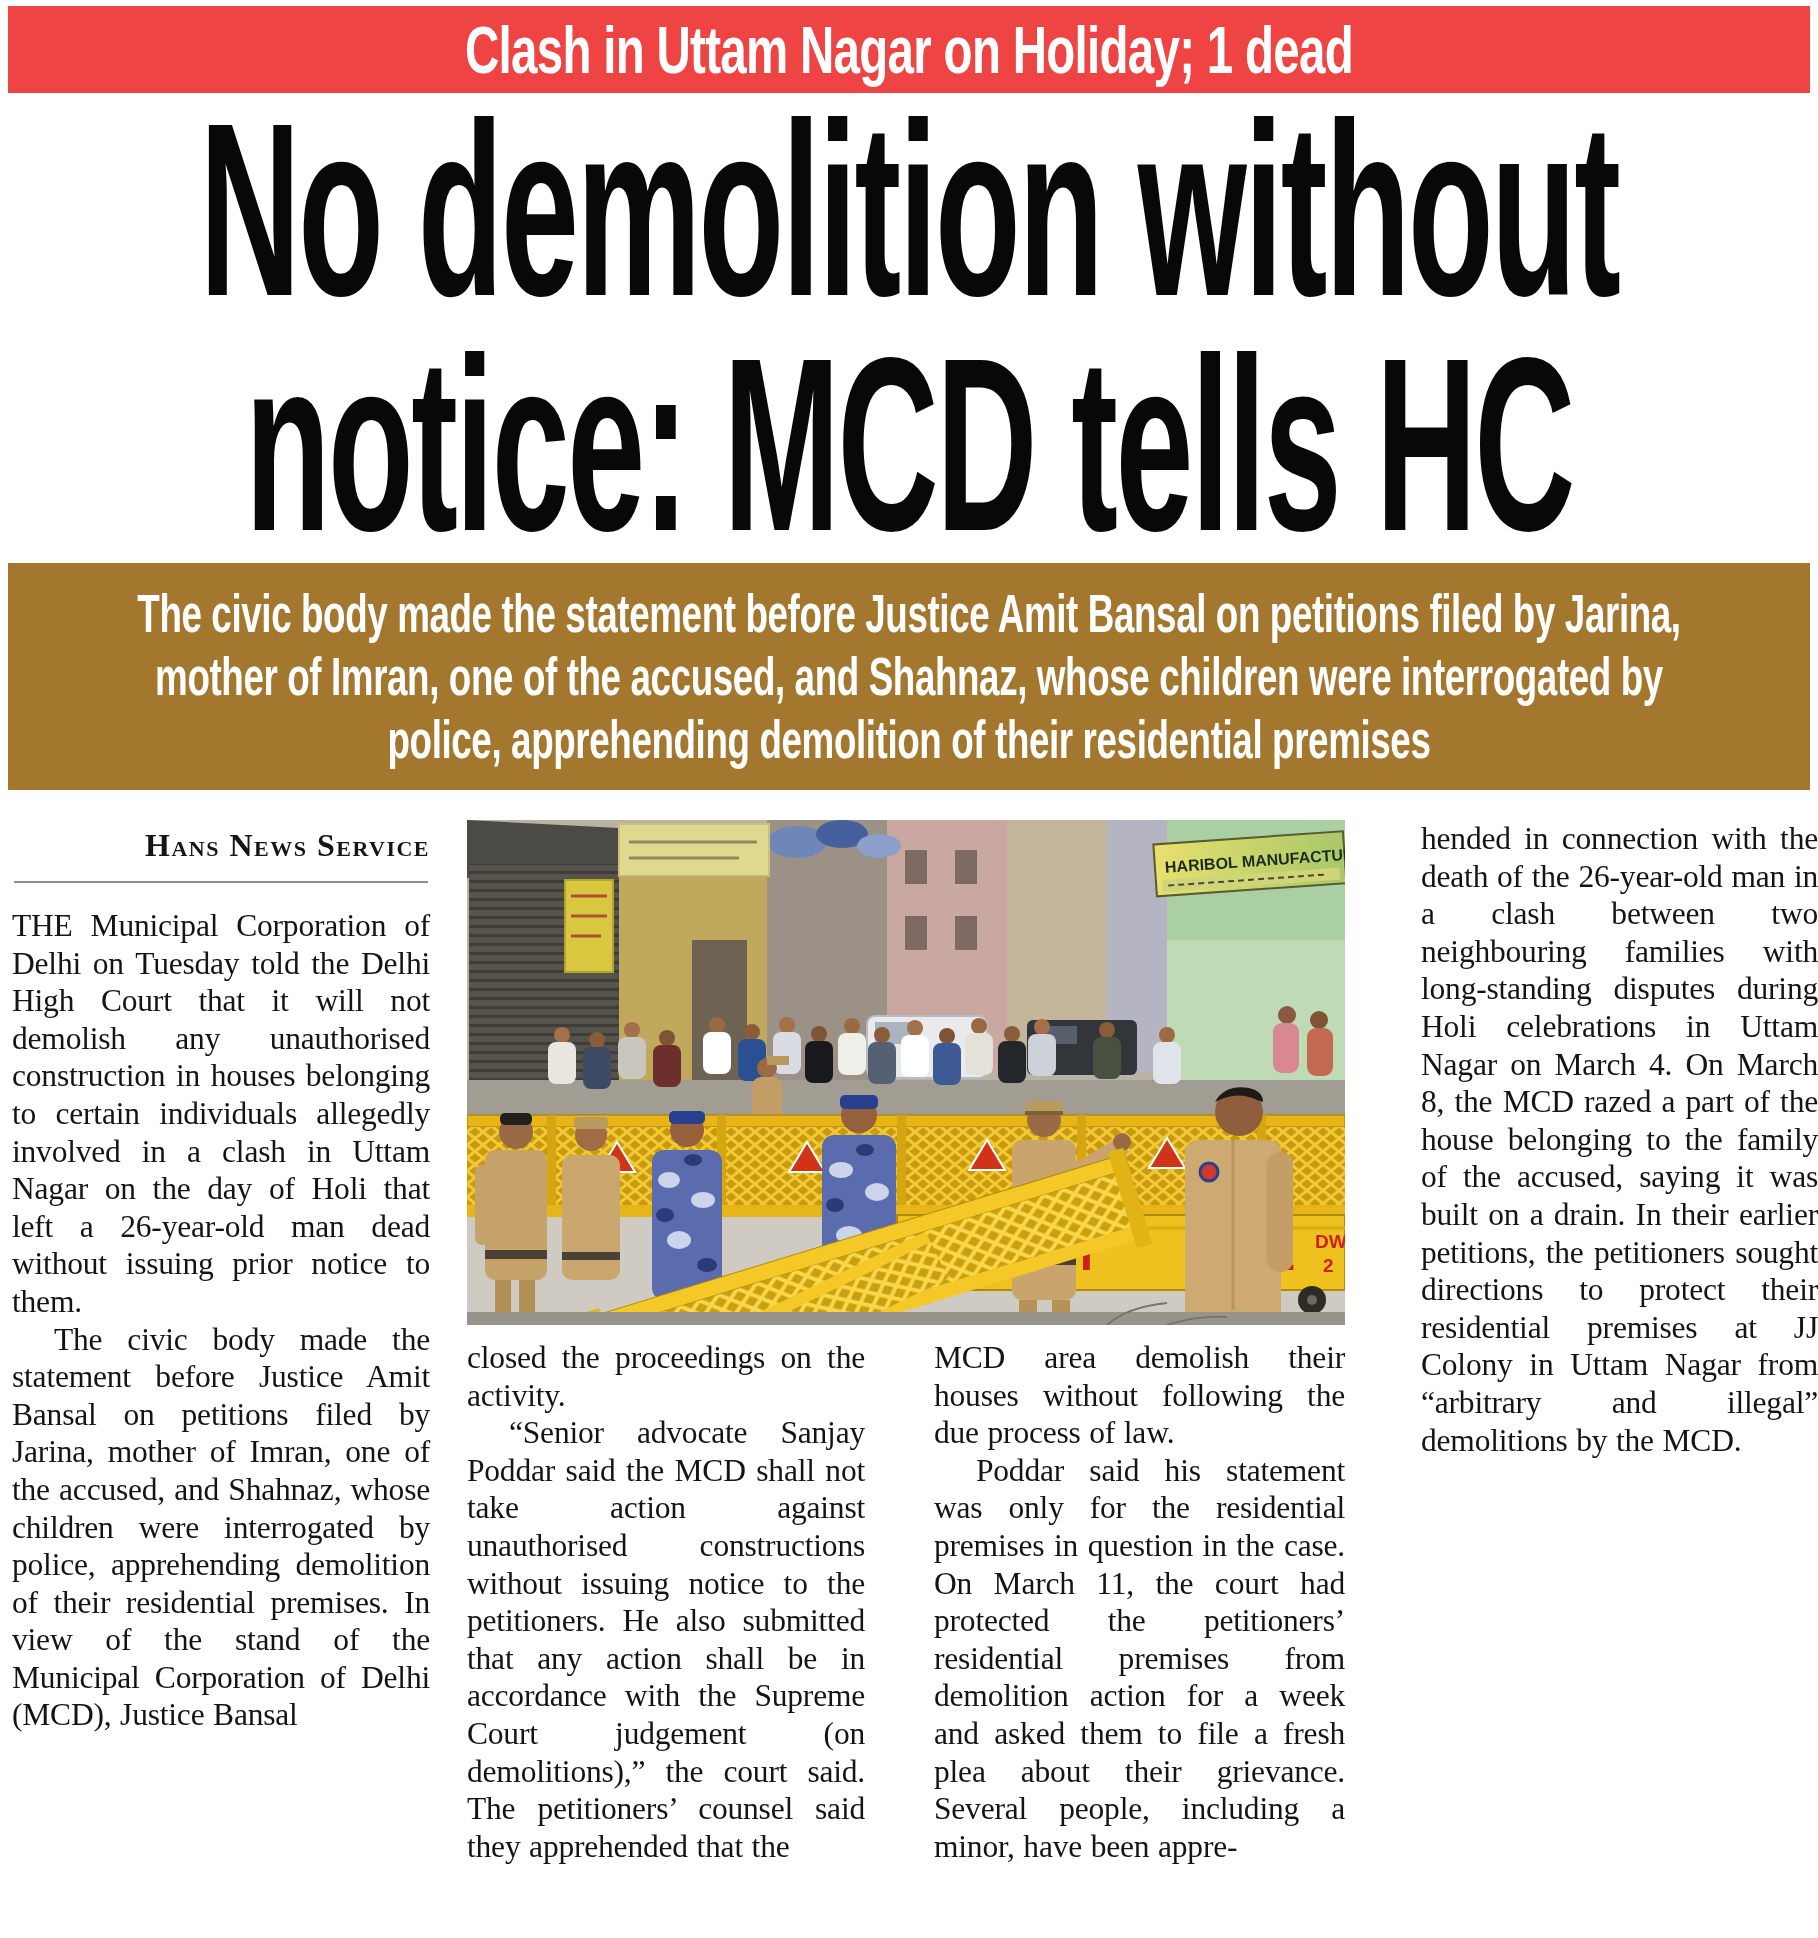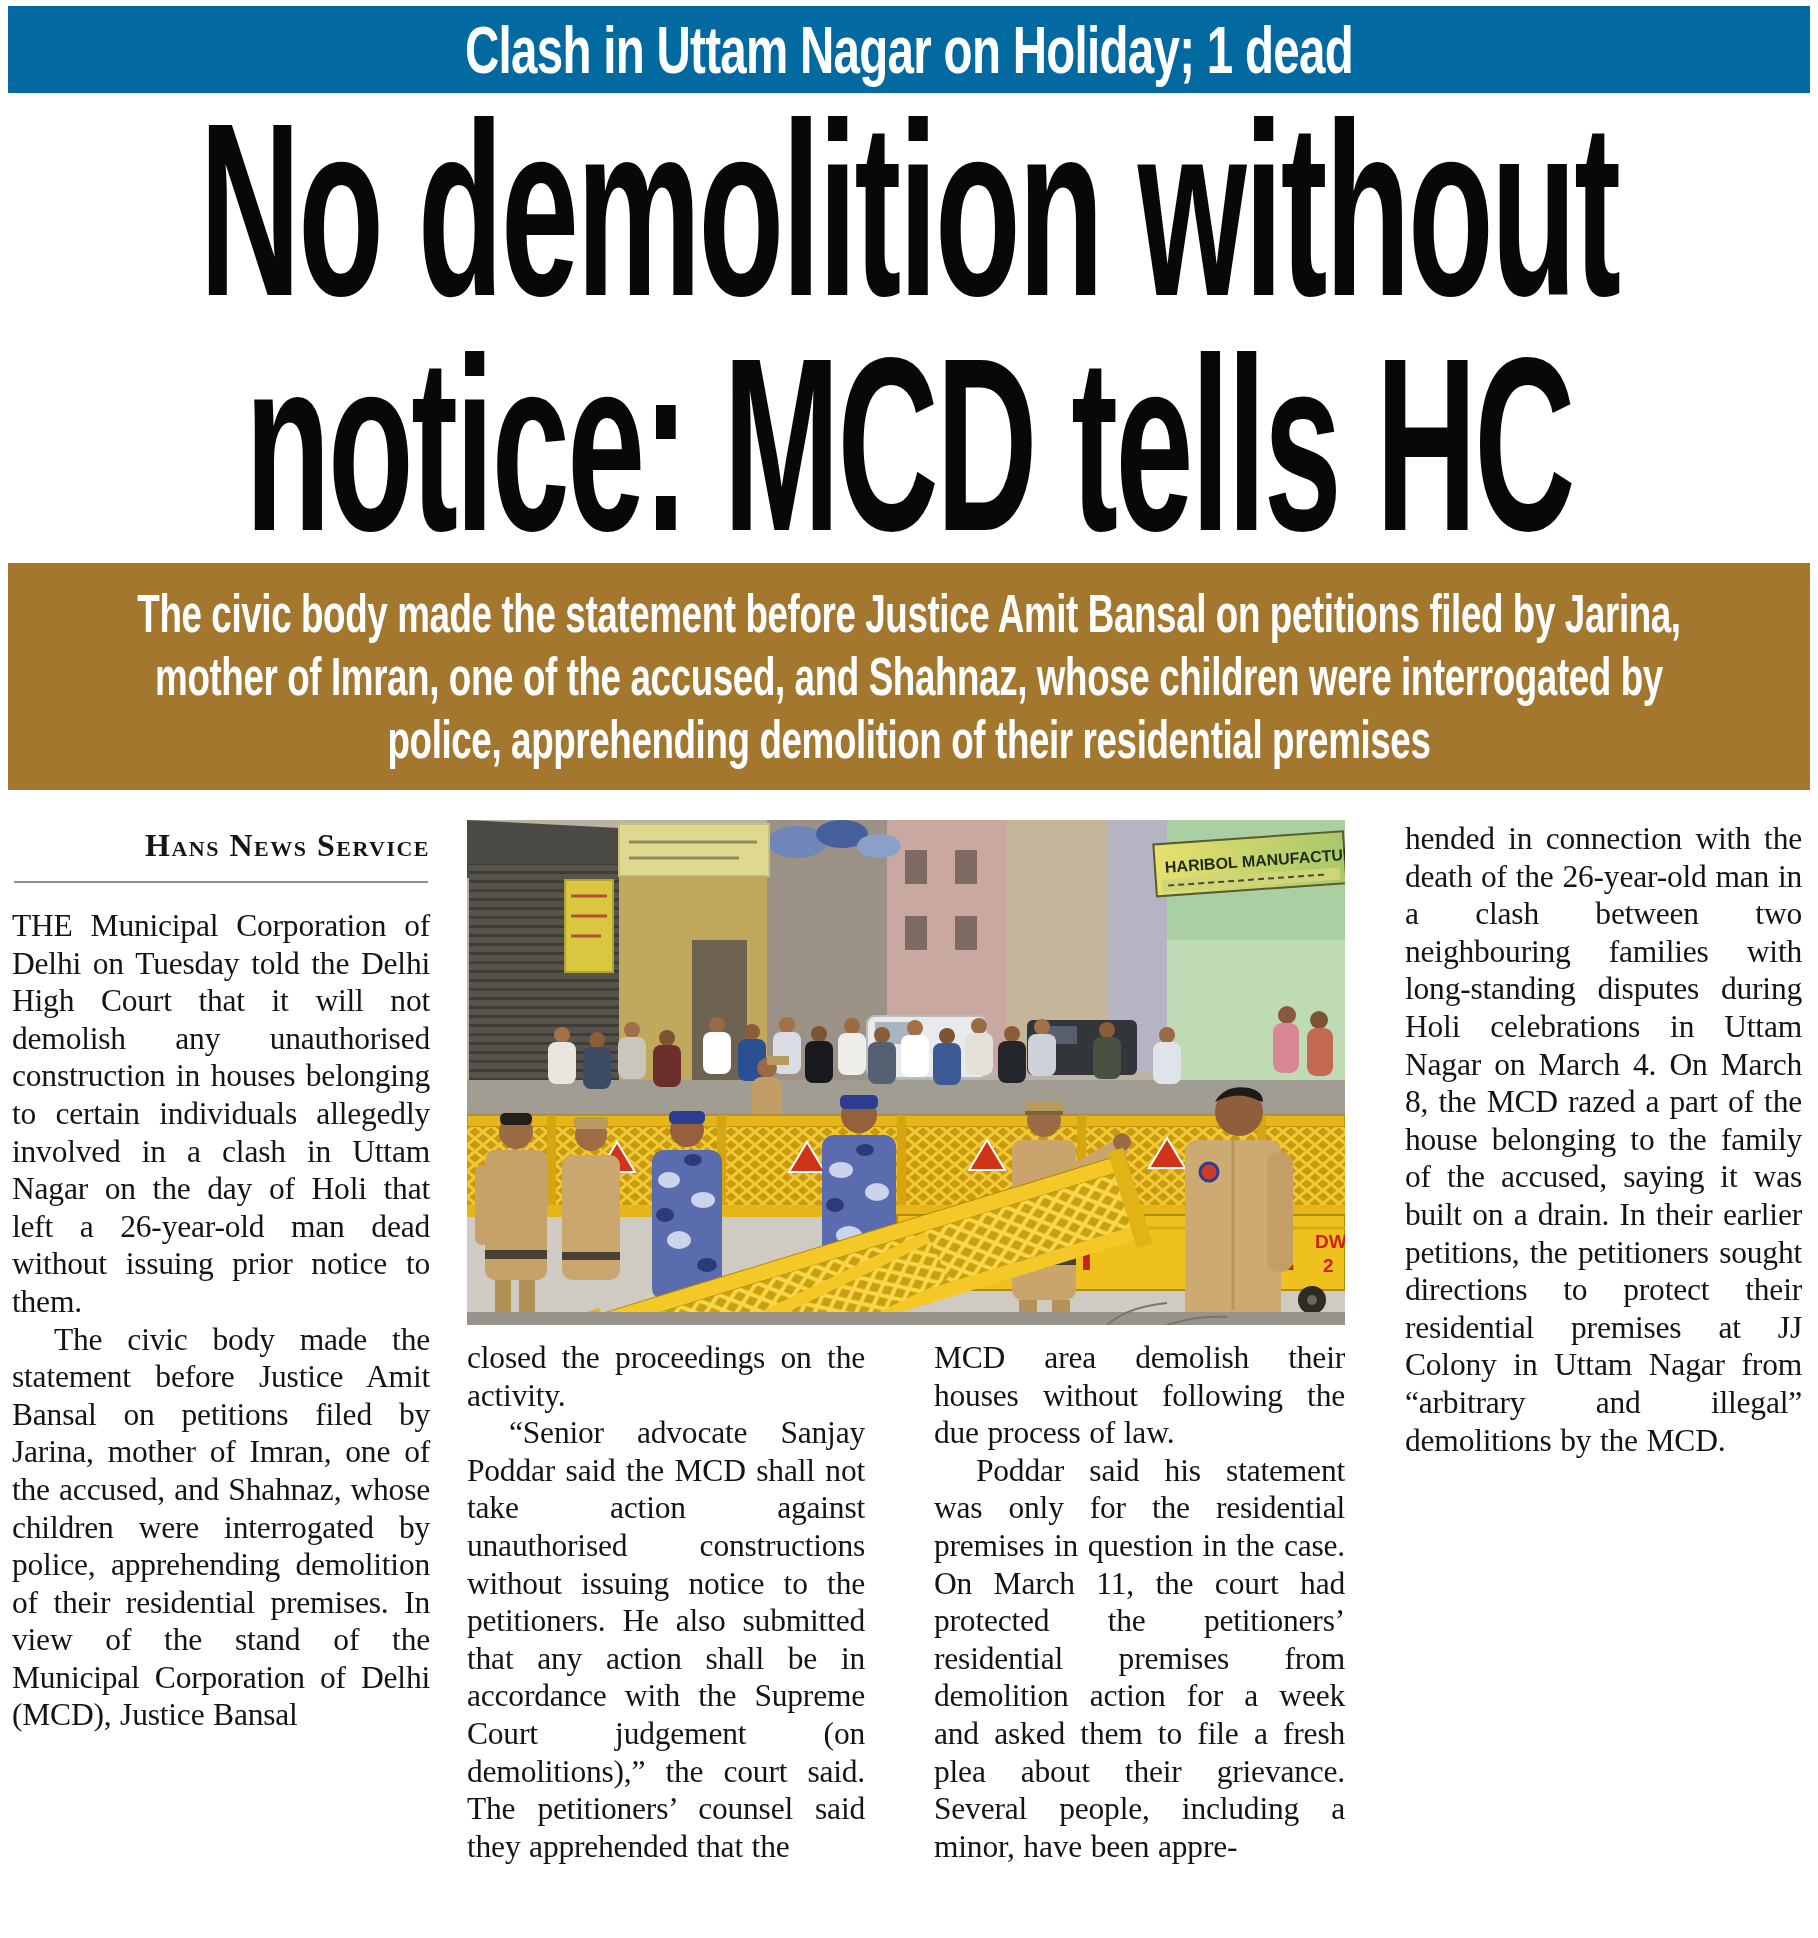--- a/index.html
+++ b/index.html
@@ -1,20 +1,20 @@
 <!DOCTYPE html>
 <html><head>
 <meta charset="utf-8">
 <style>
   html,body{margin:0;padding:0;background:#ffffff;}
   .page{position:relative;width:1818px;height:1938px;background:#ffffff;overflow:hidden;
         font-family:"Liberation Serif",serif;}
 
   
-  .kicker{position:absolute;left:8px;top:6px;width:1802px;height:87px;background:#0369a1;overflow:hidden;}
+  .kicker{position:absolute;left:8px;top:6px;width:1802px;height:87px;background:#ef4444;overflow:hidden;}
   .kicker-text{position:absolute;left:50%;top:50%;transform:translate(-50%,-50%) scale(0.72,1);
         white-space:nowrap;font-family:"Liberation Sans",sans-serif;font-weight:bold;
         font-size:66px;color:#ffffff;letter-spacing:-1px;}
 
   
   .hl-line{position:absolute;left:0;width:100%;}
   .hl1{top:95px;height:230px;}
   .hl2{top:330px;height:230px;}
   .hl-inner{position:absolute;left:50%;top:50%;transform:translate(-50%,-50%) scale(0.85,1.5);
         white-space:nowrap;font-family:"Liberation Sans",sans-serif;font-weight:bold;
@@ -27,21 +27,21 @@
         font-size:46px;line-height:55px;color:#ffffff;letter-spacing:-0.5px;}
 
   
   .body-area{position:absolute;left:12px;top:820px;width:1806px;height:1118px;overflow:hidden;display:flex;}
   .colA{width:418px;flex:none;margin-right:37px;}
   .mid{width:878px;flex:none;}
   .photo{display:block;width:878px;height:505px;background:#cfcbc2;}
   .midcols{display:flex;margin-top:14px;}
   .colB{width:398px;margin-right:69px;flex:none;}
   .colC{width:411px;flex:none;}
-  .colD{width:397px;flex:none;margin-left:60px;}
+  .colD{width:397px;flex:none;margin-left:76px;}
 
   .byline{text-align:right;font-variant:small-caps;font-weight:bold;font-size:32px;line-height:43px;
         letter-spacing:1.5px;color:#151515;padding-top:4px;}
   .byline-rule{border:none;border-top:2px solid #8f8f8f;margin:14px 2px 24px 2px;}
 
   .para{margin:0;text-align:justify;font-size:31.5px;line-height:37.6px;color:#141414;
         letter-spacing:-0.2px;word-spacing:1px;}
   .para.indent{text-indent:42px;}
 </style>
 </head>

